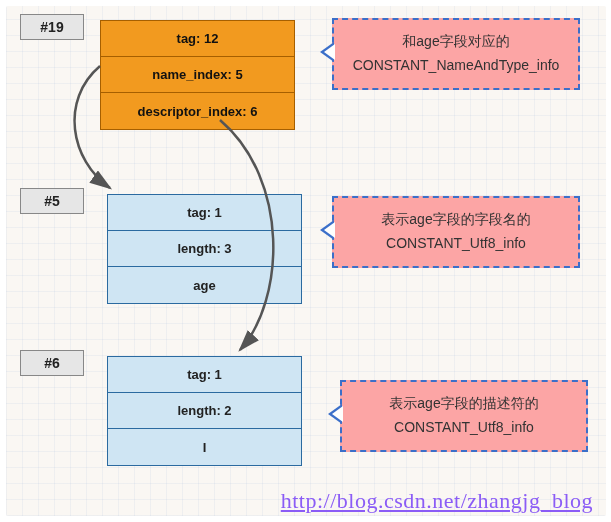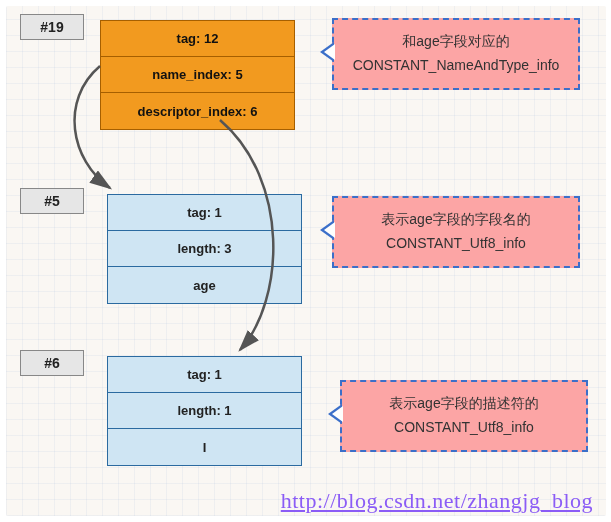--- a/index.html
+++ b/index.html
@@ -113,21 +113,21 @@
 </div>
 
 <div class="node" style="left:107px; top:186px;">
   <div class="cell">tag: 1</div>
   <div class="cell">length: 3</div>
   <div class="cell">age</div>
 </div>
 
 <div class="node" style="left:107px; top:348px;">
   <div class="cell">tag: 1</div>
-  <div class="cell">length: 1</div>
+  <div class="cell">length: 2</div>
   <div class="cell">I</div>
 </div>
 
 <div class="callout" style="left:332px; top:18px;">
   <div>和age字段对应的</div>
   <div>CONSTANT_NameAndType_info</div>
 </div>
 <div class="callout" style="left:332px; top:196px;">
   <div>表示age字段的字段名的</div>
   <div>CONSTANT_Utf8_info</div>

